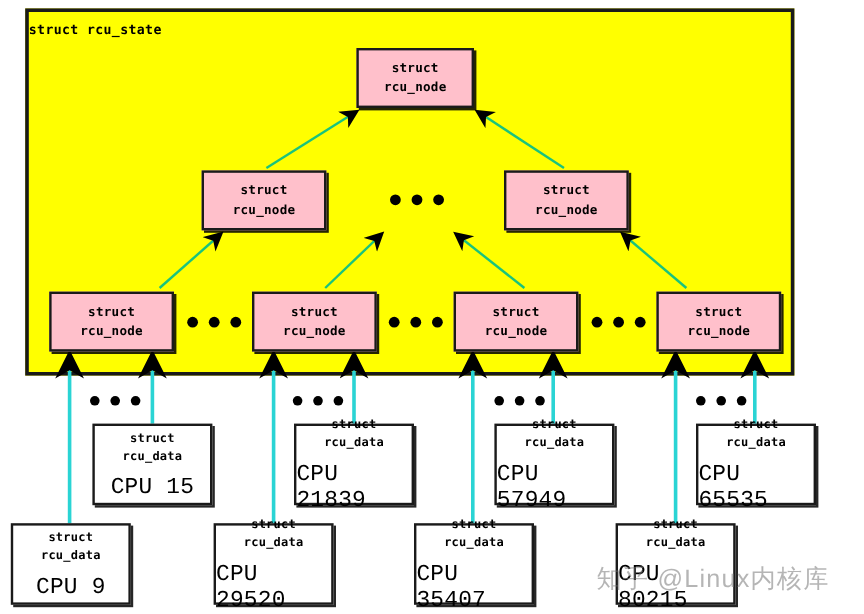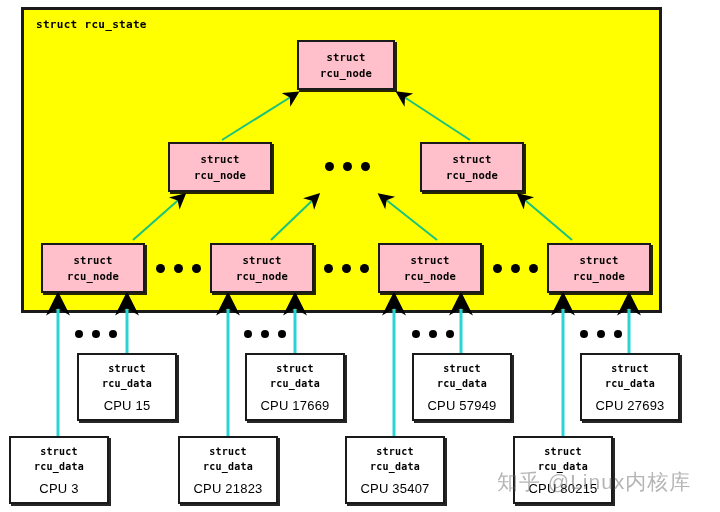--- a/index.html
+++ b/index.html
@@ -21,21 +21,21 @@
     left: 21px;
     top: 7px;
     width: 641px;
     height: 306px;
     background: #ffff00;
     border: 3px solid #1a1a1a;
     box-sizing: border-box;
   }
   #rcu-state-label {
     position: absolute;
-    left: 12px;
+    left: 0;
     top: 8px;
     font-family: "DejaVu Sans Mono", "Liberation Mono", monospace;
     font-size: 11px;
     font-weight: bold;
     color: #000000;
     letter-spacing: 0.3px;
     white-space: nowrap;
   }
   
   .node-box {
@@ -71,22 +71,22 @@
   }
   .data-box .mono-line {
     font-family: "DejaVu Sans Mono", "Liberation Mono", monospace;
     font-size: 10px;
     font-weight: bold;
     color: #000000;
     line-height: 15px;
     letter-spacing: 0.2px;
   }
   .data-box .cpu-line {
-    font-family: Liberation Sans, sans-serif;
-    font-size: 13px;
+    font-family: Liberation Mono, monospace;
+    font-size: 19px;
     color: #000000;
     margin-top: 7px;
     letter-spacing: 0.2px;
   }
   
   .dots {
     position: absolute;
     display: flex;
     gap: 9px;
     align-items: center;
@@ -240,45 +240,45 @@
 
   <div class="data-box" style="left:77px; top:353px; width:100px; height:68px;">
     <div class="mono-line">struct</div>
     <div class="mono-line">rcu_data</div>
     <div class="cpu-line">CPU 15</div>
   </div>
 
   <div class="data-box" style="left:245px; top:353px; width:100px; height:68px;">
     <div class="mono-line">struct</div>
     <div class="mono-line">rcu_data</div>
-    <div class="cpu-line">CPU 17669</div>
+    <div class="cpu-line">CPU 21839</div>
   </div>
 
   <div class="data-box" style="left:412px; top:353px; width:100px; height:68px;">
     <div class="mono-line">struct</div>
     <div class="mono-line">rcu_data</div>
     <div class="cpu-line">CPU 57949</div>
   </div>
 
   <div class="data-box" style="left:580px; top:353px; width:100px; height:68px;">
     <div class="mono-line">struct</div>
     <div class="mono-line">rcu_data</div>
-    <div class="cpu-line">CPU 27693</div>
+    <div class="cpu-line">CPU 65535</div>
   </div>
 
   <div class="data-box" style="left:9px; top:436px; width:100px; height:68px;">
     <div class="mono-line">struct</div>
     <div class="mono-line">rcu_data</div>
-    <div class="cpu-line">CPU 3</div>
+    <div class="cpu-line">CPU 9</div>
   </div>
 
   <div class="data-box" style="left:178px; top:436px; width:100px; height:68px;">
     <div class="mono-line">struct</div>
     <div class="mono-line">rcu_data</div>
-    <div class="cpu-line">CPU 21823</div>
+    <div class="cpu-line">CPU 29520</div>
   </div>
 
   <div class="data-box" style="left:345px; top:436px; width:100px; height:68px;">
     <div class="mono-line">struct</div>
     <div class="mono-line">rcu_data</div>
     <div class="cpu-line">CPU 35407</div>
   </div>
 
   <div class="data-box" style="left:513px; top:436px; width:100px; height:68px;">
     <div class="mono-line">struct</div>

